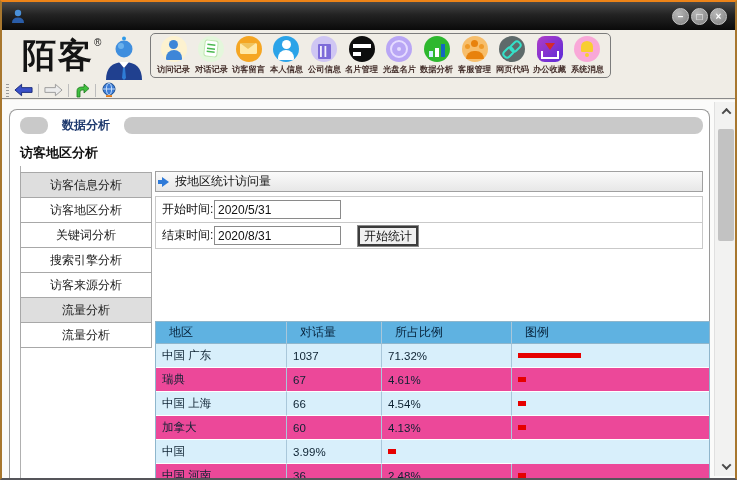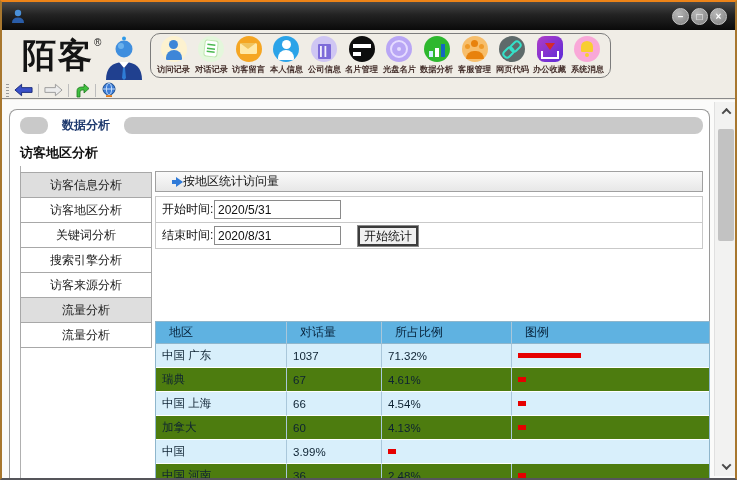--- a/index.html
+++ b/index.html
@@ -12,21 +12,21 @@
   .titleicon{width:16px;height:16px;margin-left:2px;}
   .winbtns{margin-left:auto;display:flex;gap:2px;margin-right:2px;}
   .winbtn{width:17px;height:17px;border-radius:50%;background:radial-gradient(circle at 35% 30%,#b9b9b9,#7d7d7d);
     border:1px solid #c7c7c7;color:#fff;font-size:10px;line-height:15px;text-align:center;font-weight:bold;cursor:default;}
   
   .topbar{position:absolute;left:0;top:28px;width:733px;height:52px;}
   .logo{position:absolute;left:20px;top:4px;display:flex;align-items:flex-start;}
   .logo-text{font-size:34px;font-weight:bold;color:#141414;letter-spacing:2px;line-height:44px;font-family:Liberation Serif, serif;}
   .logo-reg{font-size:10px;color:#141414;margin-top:3px;}
   .logo-person{margin-left:2px;margin-top:2px;}
-  .toolgroup{position:absolute;left:148px;top:3px;width:461px;height:45px;border:1px solid #7c7c7c;border-radius:10px;
+  .toolgroup{position:absolute;left:148px;top:3px;width:461px;height:45px;border:1px solid #7c7c7c;border-radius:5px;
     display:flex;align-items:flex-start;justify-content:space-between;padding:2px 4px 0 4px;background:transparent;}
   .titem{width:37px;text-align:center;cursor:pointer;}
   .tlabel{font-size:9px;font-weight:bold;color:#45302c;margin-top:1px;white-space:nowrap;transform:scale(.92);transform-origin:center;}
   .ticon{width:26px;height:26px;border-radius:50%;margin:0 auto;position:relative;overflow:hidden;}
   .ticon::before,.ticon::after{content:"";position:absolute;}
   .i-visit{background:#fdf2d0;}
   .i-visit::before{width:9px;height:9px;border-radius:50%;background:#3e86d8;left:8.5px;top:4px;}
   .i-visit::after{width:16px;height:10px;border-radius:8px 8px 0 0;background:#3e86d8;left:5px;bottom:2px;}
   .i-chat{background:#e4f7dc;}
   .i-chat::before{width:12px;height:15px;background:#fff;border-radius:2px;left:7px;top:5px;transform:rotate(6deg);box-shadow:0 0 0 1px #bfe8b0;}
@@ -82,37 +82,37 @@
   
   .sideguide{position:absolute;left:10px;top:56px;width:132px;height:312px;border-left:1px solid #b0b0b0;}
   .sidebar{position:absolute;left:10px;top:62px;width:132px;}
   .side-item{height:26px;line-height:25px;text-align:center;font-size:12px;color:#222;background:#fff;
     border:1px solid #a8a8a8;margin-top:-1px;cursor:pointer;}
   .side-item:first-child{margin-top:0;}
   .side-item.group{background:#dedede;}
   
   .content{position:absolute;left:145px;top:61px;width:555px;height:307px;}
   .phead{width:548px;height:21px;border:1px solid #a0a0a0;background:linear-gradient(#fafafa,#e7e7e7);
-    display:flex;align-items:center;padding-left:20px;}
+    display:flex;align-items:center;padding-left:6px;gap:6px;}
   .phead-label{font-size:12px;color:#111;}
   .arrow-ico{width:0;height:0;border-left:7px solid #2f7ad8;border-top:5px solid transparent;border-bottom:5px solid transparent;position:relative;}
   .arrow-ico::before{content:"";position:absolute;left:-11px;top:-2px;width:5px;height:4px;background:#2f7ad8;}
   .formrow{width:548px;height:27px;border:1px solid #c9c9c9;background:#fff;display:flex;align-items:center;padding-left:6px;}
   .formrow.first{margin-top:4px;}
   .formrow.second{margin-top:-1px;}
   .flabel{font-size:12px;color:#111;width:52px;}
   .finput{width:127px;height:19px;border:1px solid #8a8a8a;font-size:12px;padding:0 3px;color:#111;background:#fff;}
   .fbtn{margin-left:16px;width:62px;height:22px;background:#f0f0f0;border:1px solid #8a8a8a;outline:2px solid #3c3c3c;outline-offset:-3px;
     font-size:12px;color:#111;text-align:center;line-height:20px;cursor:pointer;}
   
   .stat-table{position:absolute;left:0;top:150px;width:555px;height:157%;border:1px solid #8fb6cc;overflow:hidden;}
   .trow{display:grid;grid-template-columns:131px 95px 130px 1fr;height:24px;}
   .trow.head{height:22px;background:#5fb2e1;}
   .trow.light{background:#d8effb;}
-  .trow.dark{background:#4d7c0f;}
+  .trow.dark{background:#ec4899;}
   .tcell{font-size:11.5px;color:#0d2232;padding-left:6px;display:flex;align-items:center;
     border-right:1px solid #a9c7da;border-bottom:1px solid #fff;overflow:hidden;white-space:nowrap;}
   .trow.head .tcell{font-size:12px;color:#06223a;border-bottom:1px solid #8fb6cc;padding-left:13px;}
   .tcell:last-child{border-right:none;}
   .bar{height:5px;background:#e60000;}
   
   .vscroll{position:absolute;left:712px;top:2px;width:22px;height:374px;background:#f2f2f1;border-left:1px solid #e0e0e0;}
   .sbtn{position:absolute;left:0;width:22px;height:19px;display:flex;align-items:center;justify-content:center;cursor:pointer;}
   .sbtn.up{top:0;} .sbtn.down{bottom:0;}
   .chev{width:7px;height:7px;border-left:2px solid #4a4a4a;border-top:2px solid #4a4a4a;}

